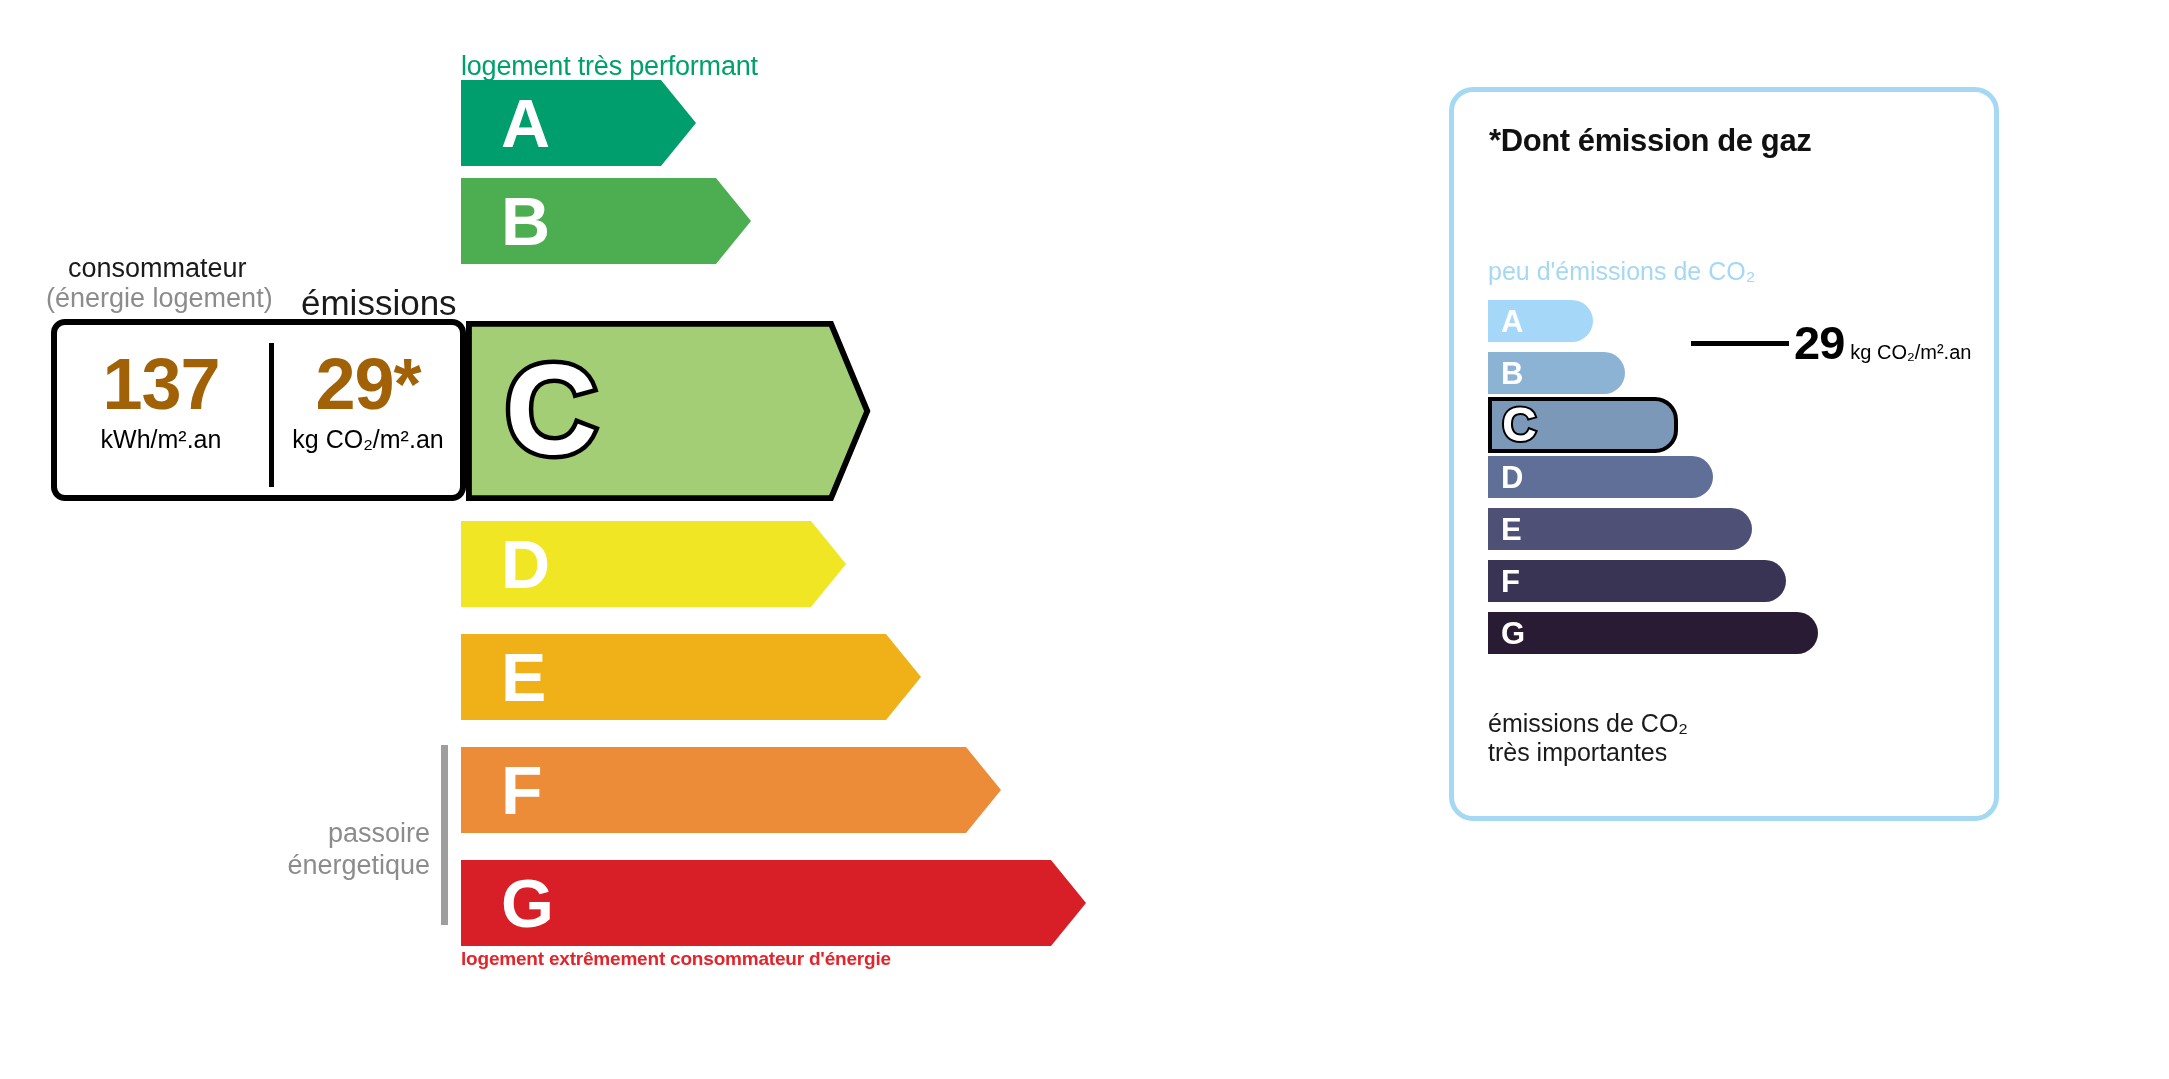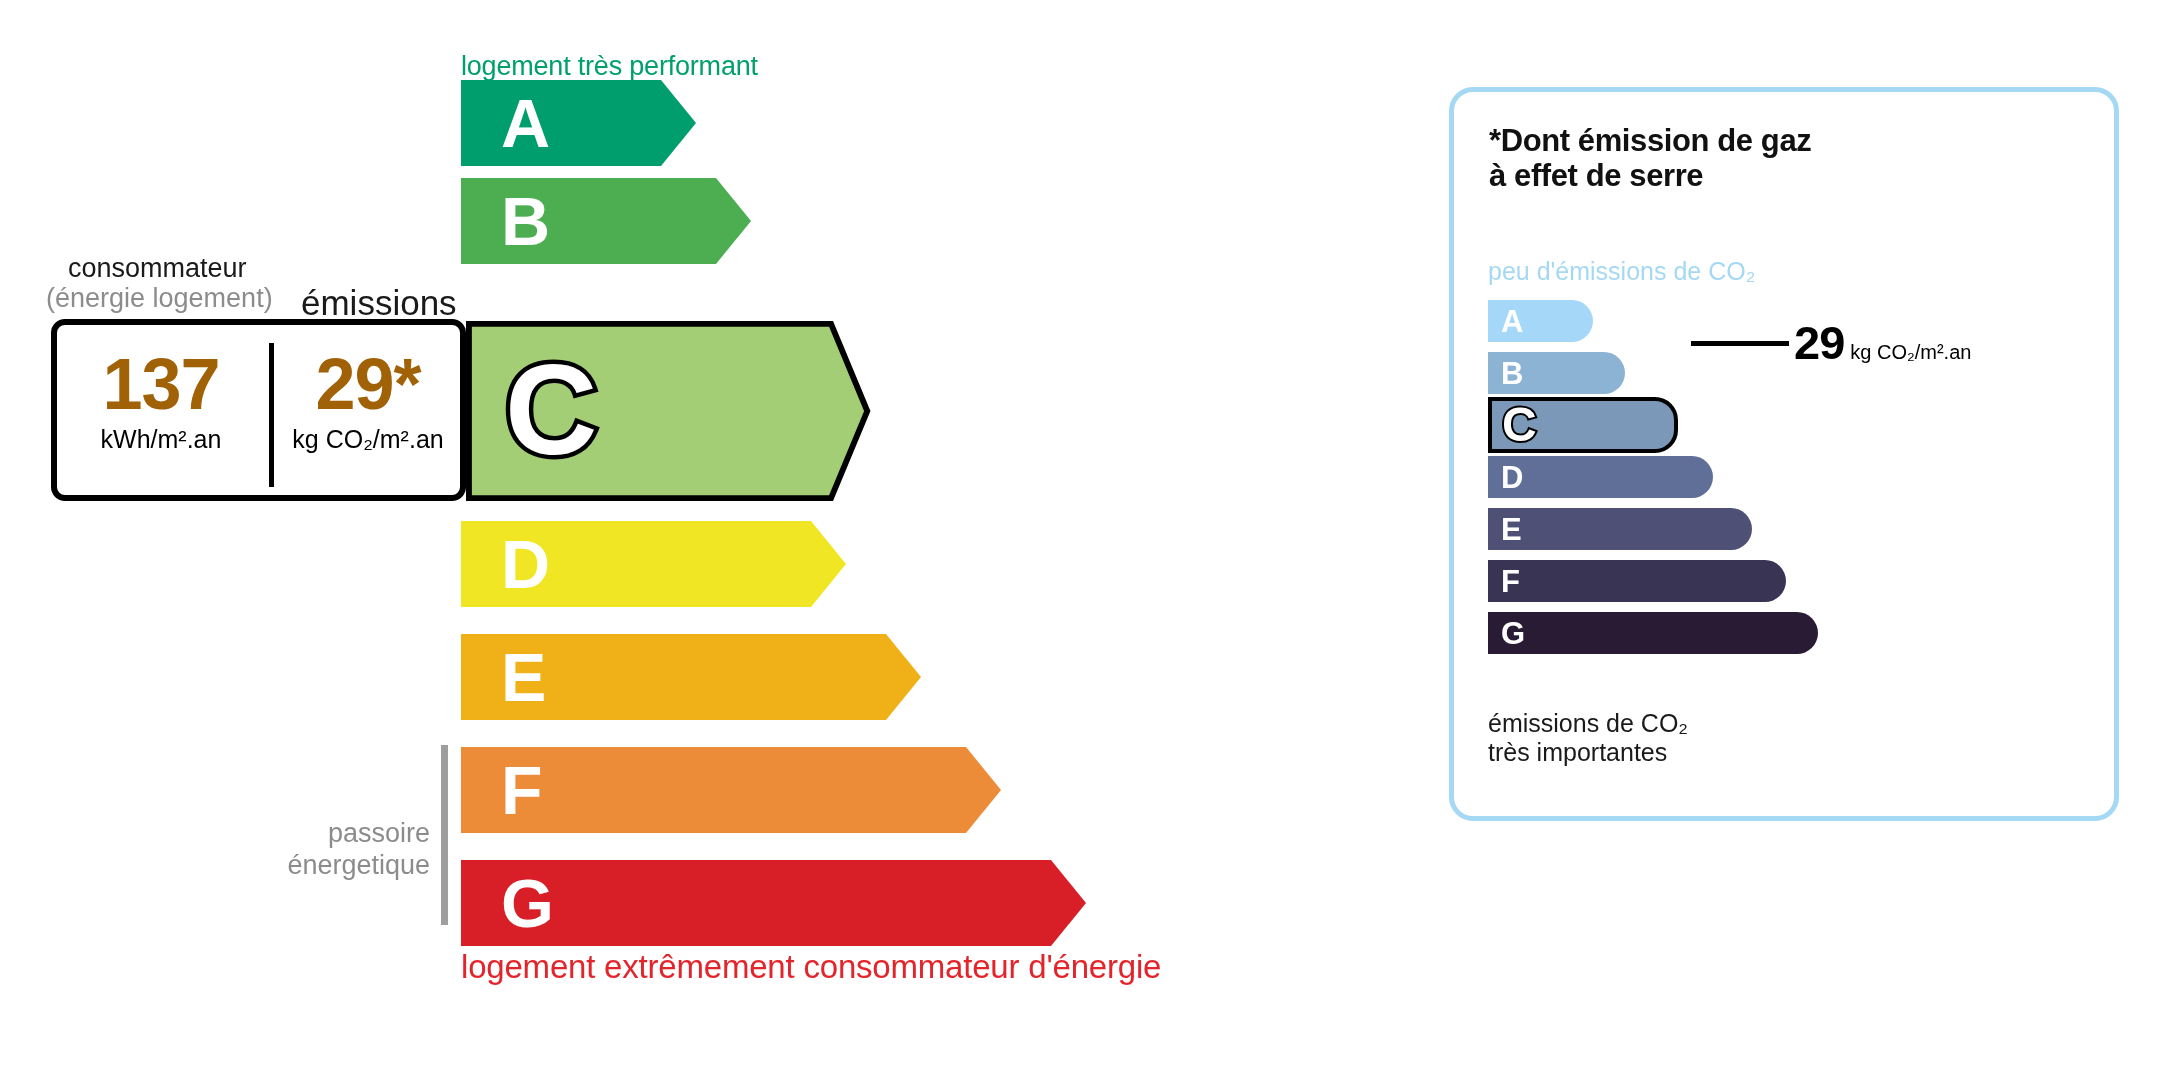--- a/index.html
+++ b/index.html
@@ -23,24 +23,25 @@
     position: absolute;
     left: 461px; top: 51px;
     font-size: 27px;
     color: #00a06d;
     white-space: nowrap;
     letter-spacing: -0.2px;
   }
   .bottom-label {
     position: absolute;
     left: 461px; top: 948px;
-    font-size: 33px;
+    font-size: 19px;
     color: #e3242b;
     white-space: nowrap;
     letter-spacing: -0.2px;
+    font-weight: bold;
   }
 
   .band {
     position: absolute;
     left: 461px;
     height: 86px;
   }
   .band svg { display: block; overflow: visible; }
   .band .letter {
     position: absolute;
@@ -124,21 +125,21 @@
     text-align: right;
     font-size: 27px;
     color: #8c8c8c;
     line-height: 1.18;
   }
 
   
   #co2-panel {
     position: absolute;
     left: 1449px; top: 87px;
-    width: 670px; height: 734px;
+    width: 550px; height: 734px;
     border: 5px solid #a5d8f3;
     border-radius: 24px;
     background: #ffffff;
   }
   #co2-title {
     position: absolute;
     left: 35px; top: 32px;
     font-size: 31px;
     font-weight: bold;
     color: #111111;
@@ -297,21 +298,20 @@
         <div class="unit">kg CO₂/m².an</div>
       </div>
     </div>
 
   </div>
 
   <div id="co2-panel">
 
     <div id="co2-title">
       <div>*Dont émission de gaz</div>
-      <div>à effet de serre</div>
     </div>
 
     <div id="co2-top-label">peu d'émissions de CO₂</div>
 
     <div class="co2-row" style="top:208px; width:105px;">
       <div class="co2-bar" id="co2bar-A" style="width:105px; background:#a5d8f8;"></div>
       <span class="co2-letter">A</span>
     </div>
 
     <div class="co2-row" style="top:260px; width:137px;">

